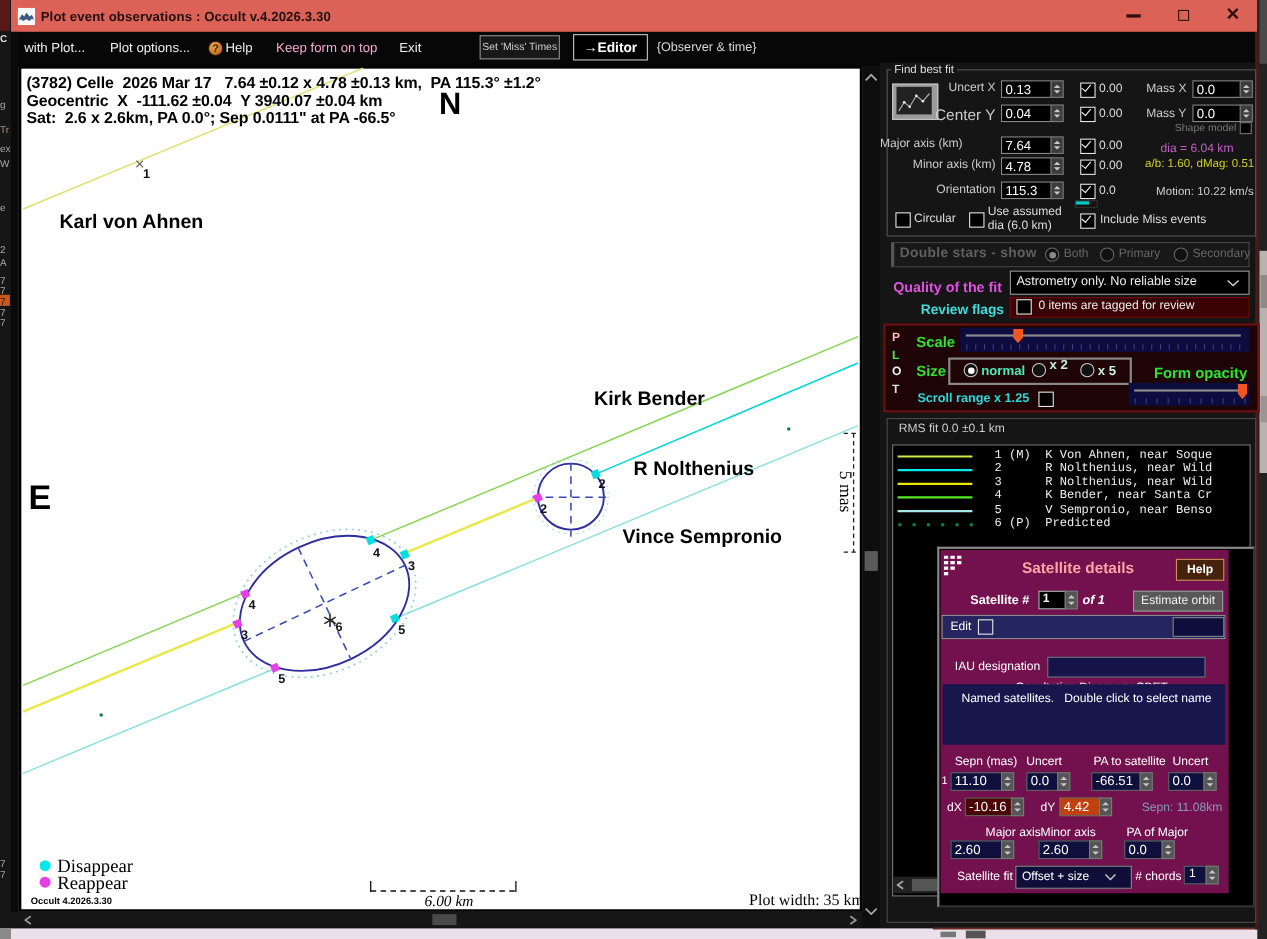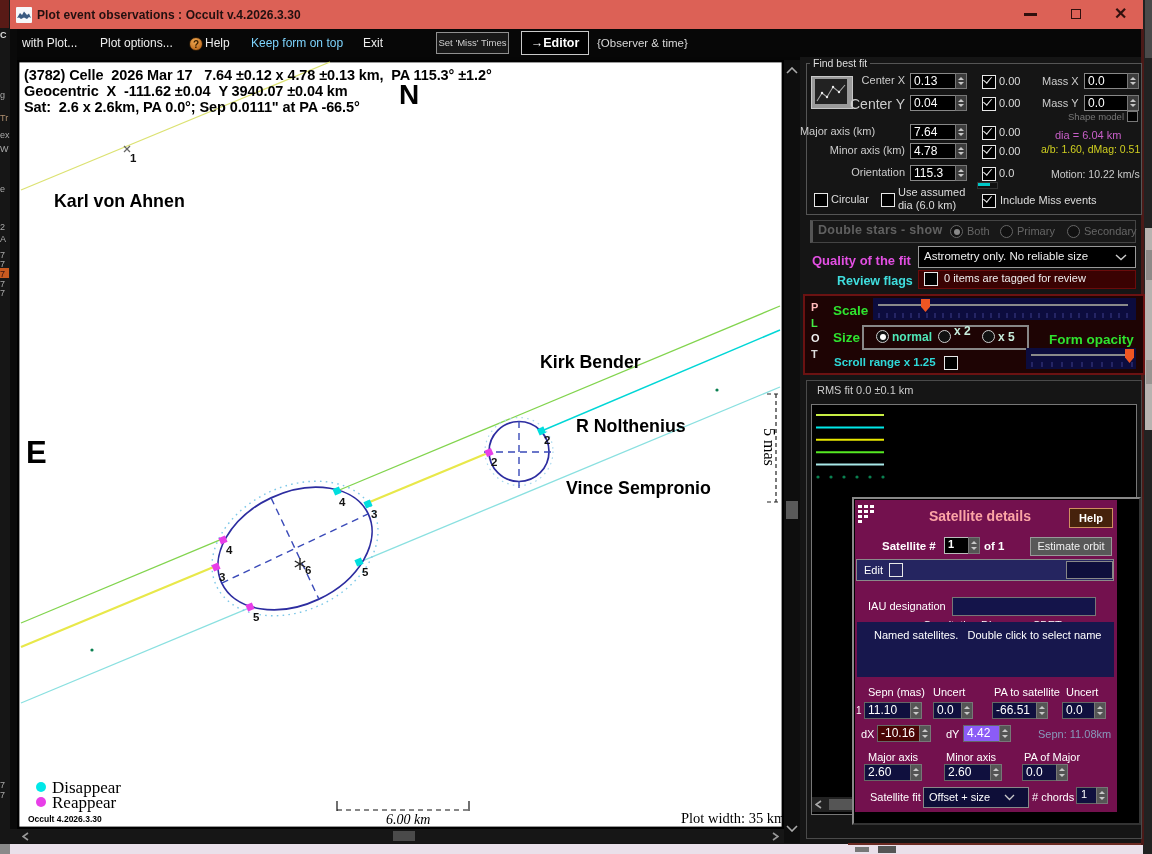--- a/index.html
+++ b/index.html
@@ -57,21 +57,21 @@
 <div class="abs" style="left:1024px;top:13px;width:13px;height:2.5px;background:#30100e;"></div>
 <div class="abs" style="left:1071px;top:9px;width:8px;height:8px;border:1.5px solid #30100e;"></div>
 <div class="abs" style="left:1114px;top:7px;font-size:16px;font-weight:bold;color:#30100e;line-height:14px;">✕</div>
 
 <div class="abs" style="left:10px;top:29px;width:1133px;height:28px;background:#070707;"></div>
 <div class="abs" style="left:22px;top:36px;font-size:12px;color:#eee;">with Plot...</div>
 <div class="abs" style="left:100px;top:36px;font-size:12px;color:#eee;">Plot options...</div>
 <div class="abs" style="left:189px;top:37px;width:14px;height:14px;border-radius:50%;background:radial-gradient(circle at 40% 30%,#f0a850,#b05a10);border:1px solid #2a1a08;box-sizing:border-box;"></div>
 <div class="abs" style="left:193px;top:39px;font-size:10px;font-weight:bold;color:#3a2000;">?</div>
 <div class="abs" style="left:205px;top:36px;font-size:12px;color:#eee;">Help</div>
-<div class="abs" style="left:251px;top:36px;font-size:12px;color:#7dd3fc;">Keep form on top</div>
+<div class="abs" style="left:251px;top:36px;font-size:12px;color:#f9a8d4;">Keep form on top</div>
 <div class="abs" style="left:363px;top:36px;font-size:12px;color:#eee;">Exit</div>
 <div class="abs" style="left:436px;top:32px;width:71px;height:20px;background:#181818;border:1px solid #909090;color:#cfcfcf;font-size:9.5px;text-align:center;line-height:20px;">Set 'Miss' Times</div>
 <div class="abs" style="left:521px;top:31px;width:66px;height:22px;background:#000;border:1px solid #c8c8c8;color:#fff;font-size:12.5px;font-weight:bold;text-align:center;line-height:22px;">→Editor</div>
 <div class="abs" style="left:597px;top:37px;font-size:11.5px;color:#d8d8d8;">{Observer &amp; time}</div>
 
 <div class="abs" style="left:10px;top:57px;width:790px;height:5px;background:#060606;"></div>
 <div class="abs" style="left:10px;top:29px;width:7px;height:814px;background:#0a0a0a;"></div>
 <svg class="abs" style="left:17px;top:60px;" width="767" height="769" viewBox="0 0 767 769" id="plotsvg">
  <rect x="0" y="0" width="767" height="769" fill="#ffffff"></rect>
  <rect x="1.2" y="1.2" width="764.6" height="766.6" fill="none" stroke="#000" stroke-width="2.4"></rect>
@@ -215,21 +215,21 @@
         <rect x="3" y="2" width="32" height="25" fill="#222"></rect>
  <polyline points="5,24 10,16 15,20 21,10 27,15 33,8" fill="none" stroke="#aaa" stroke-width="1.1"></polyline>
  <g fill="#eee">
           <circle cx="10" cy="16" r="1.2"></circle>
           <circle cx="15" cy="20" r="1.2"></circle>
           <circle cx="21" cy="10" r="1.2"></circle>
           <circle cx="27" cy="15" r="1.2"></circle>
         </g>
       </svg>
 </div>
-<div class="abs" style="left:770px;top:74px;width:135px;text-align:right;font-size:11px;color:#ccc;">Center X</div>
+<div class="abs" style="left:770px;top:74px;width:135px;text-align:right;font-size:11px;color:#ccc;">Uncert X</div>
 <div class="abs" style="left:770px;top:96px;width:135px;text-align:right;font-size:14px;color:#ccc;">Center Y</div>
 <div class="abs" style="left:770px;top:125px;width:135px;text-align:center;font-size:11px;color:#ccc;">Major axis (km)</div>
 <div class="abs" style="left:770px;top:144px;width:135px;text-align:right;font-size:11px;color:#ccc;">Minor axis (km)</div>
 <div class="abs" style="left:770px;top:166px;width:135px;text-align:right;font-size:11px;color:#ccc;">Orientation</div>
 <div class="inp" style="left:910px;top:73px;width:42px;height:14px;">0.13</div>
     <div class="spn" style="left:955px;top:73px;height:16px;">
       <i class="u"></i>
       <i class="d"></i>
     </div>
 <div class="inp" style="left:910px;top:95px;width:42px;height:14px;">0.04</div>
@@ -392,20 +392,26 @@
  <line x1="4" y1="59.6" x2="72" y2="59.6" stroke="#a8e8e8" stroke-width="2"></line>
  <g fill="#0a8050">
         <circle cx="6" cy="72" r="1.6"></circle>
         <circle cx="19" cy="72" r="1.6"></circle>
         <circle cx="32" cy="72" r="1.6"></circle>
         <circle cx="45" cy="72" r="1.6"></circle>
         <circle cx="58" cy="72" r="1.6"></circle>
         <circle cx="71" cy="72" r="1.6"></circle>
       </g>
 </svg>
+<div class="abs" style="left:904px;top:408px;font-family:'Liberation Mono',monospace;font-size:11px;line-height:12.4px;color:#eee;white-space:pre;">1 (M)  K Von Ahnen, near Soque
+2      R Nolthenius, near Wild
+3      R Nolthenius, near Wild
+4      K Bender, near Santa Cr
+5      V Sempronio, near Benso
+6 (P)  Predicted</div>
 
 <div class="abs" style="left:812px;top:797px;width:322px;height:15px;background:#222;"></div>
 <svg class="abs" style="left:815px;top:800px;" width="7" height="9">
       <polyline points="6,1 1,4.5 6,8" fill="none" stroke="#aaa" stroke-width="1.6"></polyline>
     </svg>
 <div class="abs" style="left:829px;top:799px;width:27px;height:11px;background:#555;"></div>
 <svg class="abs" style="left:1125px;top:800px;" width="7" height="9">
       <polyline points="1,1 6,4.5 1,8" fill="none" stroke="#aaa" stroke-width="1.6"></polyline>
     </svg>
 
@@ -425,21 +431,21 @@
       </g>
 </svg>
 <div class="abs" style="left:929px;top:508px;font-size:14px;font-weight:bold;color:#fca5a5;">Satellite details</div>
 <div class="abs" style="left:1069px;top:508px;width:42px;height:18px;background:#46220c;border:1px solid #cf9060;color:#fff;font-weight:bold;font-size:11px;text-align:center;line-height:18px;">Help</div>
 <div class="abs" style="left:882px;top:540px;font-size:11.5px;font-weight:bold;color:#fff;">Satellite #</div>
 <div class="abs" style="left:944px;top:537px;width:20px;height:15px;background:#000;border:1px solid #bbb;color:#fff;font-size:11px;font-weight:bold;padding-left:3px;">1</div>
 <div class="spn" style="left:968px;top:537px;height:17px;background:#555;">
       <i class="u"></i>
       <i class="d"></i>
     </div>
-<div class="abs" style="left:984px;top:540px;font-size:11.5px;font-weight:bold;color:#fff;">of 1</div>
+<div class="abs" style="left:984px;top:540px;font-size:11.5px;font-weight:bold;color:#fff;font-style:italic;">of 1</div>
 <div class="abs" style="left:1030px;top:537px;width:80px;height:17px;background:#585858;border:1px solid #999;color:#eee;font-size:11px;text-align:center;line-height:17px;">Estimate orbit</div>
 <div class="abs" style="left:856px;top:559px;width:256px;height:20px;background:#252560;border:1px solid #8a8a8a;"></div>
 <div class="abs" style="left:864px;top:564px;font-size:11px;color:#fff;">Edit</div>
 <div class="chk" style="left:889px;top:563px;background:#252560;"></div>
 <div class="abs" style="left:923px;top:572px;font-size:11px;color:#fff;margin-top:47px;">Occultation Discovery CBET</div>
 <div class="abs" style="left:1066px;top:561px;width:45px;height:16px;background:#0e0e3c;border:1px solid #888;"></div>
 <div class="abs" style="left:868px;top:600px;font-size:11px;color:#fff;">IAU designation</div>
 <div class="abs" style="left:952px;top:597px;width:142px;height:17px;background:#14144a;border:1px solid #777;"></div>
 <div class="abs" style="left:857px;top:622px;width:257px;height:55px;background:#17174d;"></div>
 <div class="abs" style="left:874px;top:629px;font-size:11px;color:#fff;">Named satellites.&nbsp;&nbsp; Double click to select name</div>
@@ -468,27 +474,27 @@
       <i class="u"></i>
       <i class="d"></i>
     </div>
 <div class="abs" style="left:861px;top:728px;font-size:11px;color:#fff;">dX</div>
 <div class="inp" style="left:877px;top:725px;width:40px;height:15px;background:#4a0505;border-color:#666;">-10.16</div>
     <div class="spn" style="left:919px;top:725px;height:17px;background:#555;">
       <i class="u"></i>
       <i class="d"></i>
     </div>
 <div class="abs" style="left:946px;top:728px;font-size:11px;color:#fff;">dY</div>
-<div class="inp" style="left:963px;top:725px;width:34px;height:15px;background:#8b5cf6;border-color:#666;">4.42</div>
+<div class="inp" style="left:963px;top:725px;width:34px;height:15px;background:#c2410c;border-color:#666;">4.42</div>
     <div class="spn" style="left:999px;top:725px;height:17px;background:#555;">
       <i class="u"></i>
       <i class="d"></i>
     </div>
 <div class="abs" style="left:1038px;top:728px;font-size:11px;color:#8899bb;">Sepn: 11.08km</div>
-<div class="abs" style="left:868px;top:751px;font-size:11px;color:#fff;">Major axis</div>
+<div class="abs" style="left:896px;top:751px;font-size:11px;color:#fff;">Major axis</div>
 <div class="abs" style="left:946px;top:751px;font-size:11px;color:#fff;">Minor axis</div>
 <div class="abs" style="left:1024px;top:751px;font-size:11px;color:#fff;">PA of Major</div>
 <div class="inp" style="left:864px;top:764px;width:44px;height:15px;background:#10103e;border-color:#666;">2.60</div>
     <div class="spn" style="left:910px;top:764px;height:17px;background:#555;">
       <i class="u"></i>
       <i class="d"></i>
     </div>
 <div class="inp" style="left:944px;top:764px;width:44px;height:15px;background:#10103e;border-color:#666;">2.60</div>
     <div class="spn" style="left:990px;top:764px;height:17px;background:#555;">
       <i class="u"></i>

